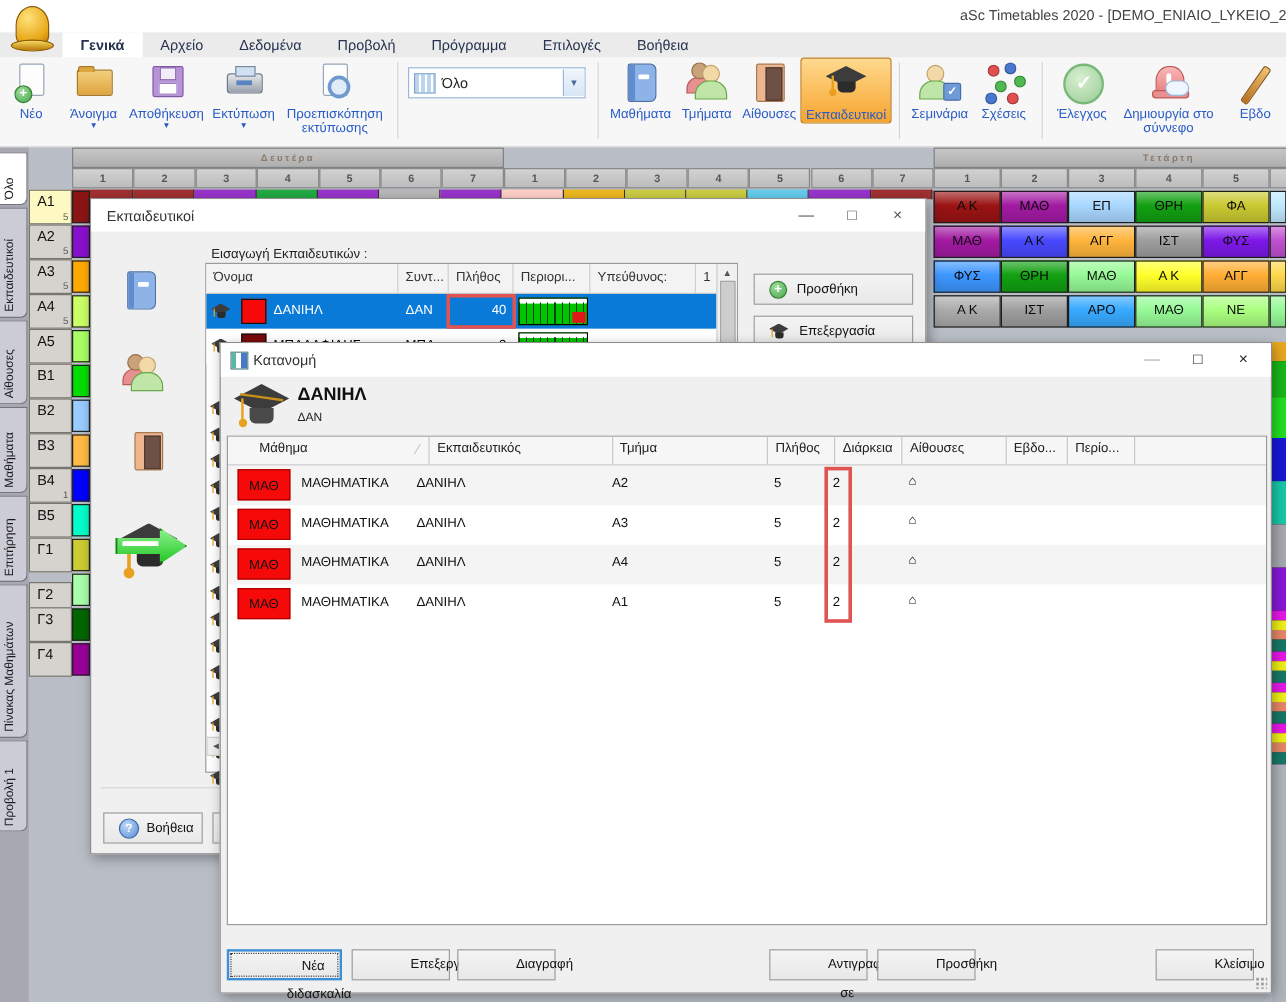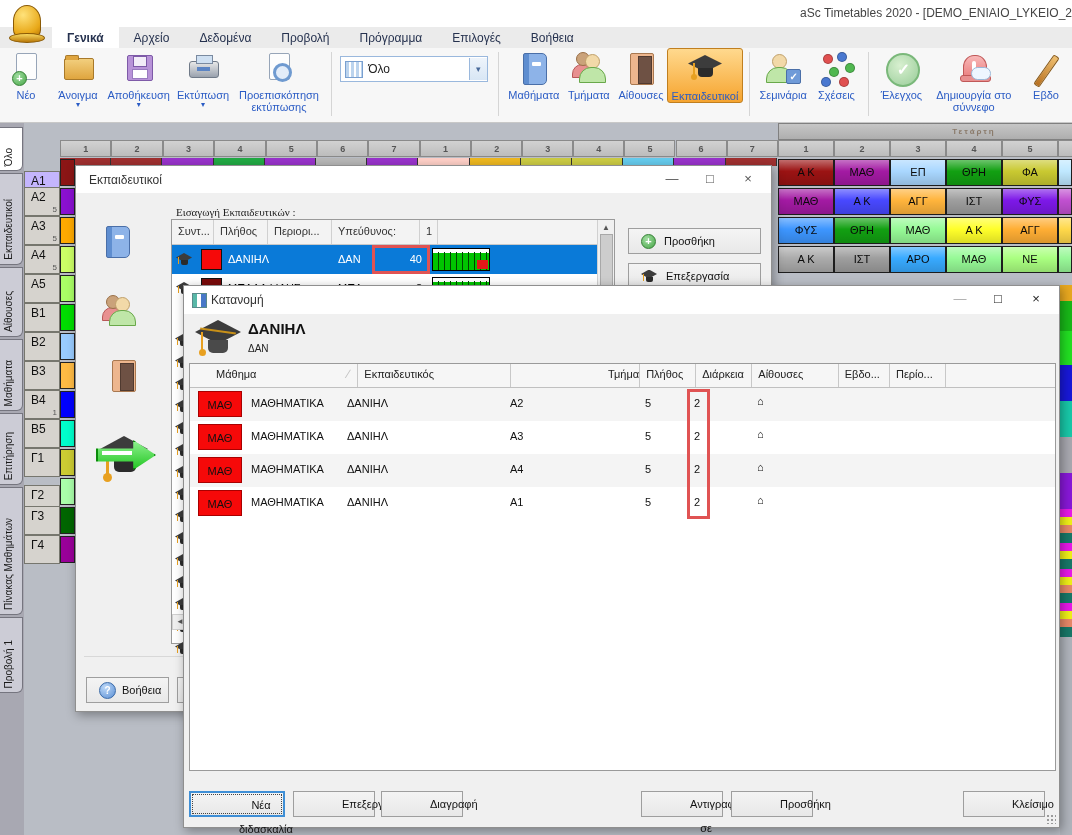--- a/index.html
+++ b/index.html
@@ -67,21 +67,21 @@
   #workspace{left:0;top:123px;width:1072px;height:712px;background:#b9bdc5;}
   
   .vtab{left:0;width:23px;background:#ccccd6;border:1px solid #75757f;border-left:none;box-sizing:border-box;border-radius:0 0 6px 0;}
   .vtab span{position:absolute;left:3px;bottom:4px;writing-mode:vertical-rl;transform:rotate(180deg);font-size:10px;color:#1a1a1a;white-space:nowrap;}
   .vtab.active{background:#fff;z-index:2;}
   
   #grid{left:24px;top:123px;width:1048px;height:712px;}
   .dayhdr{top:0;height:17px;background:linear-gradient(#c6c6c6,#aeaeae);border:1px solid #808080;box-sizing:border-box;color:#8a7a6a;font-size:8px;font-weight:bold;letter-spacing:2px;text-align:center;line-height:16px;}
   .numcell{top:17px;height:17px;background:linear-gradient(#d2d2d2,#bcbcbc);border:1px solid #8a8a8a;box-sizing:border-box;color:#555;font-size:9px;font-weight:bold;text-align:center;line-height:16px;}
   .rowlabel{left:0;width:36px;height:29px;background:#d6d3ce;border:1px solid #76766e;box-sizing:border-box;font-size:12px;color:#111;padding:2px 0 0 6px;}
-  .rowlabel.hl{background:#c4b5fd;margin-top:13px;}
+  .rowlabel.hl{background:#fef9c3;}
   .rowlabel .bdg{position:absolute;right:2px;bottom:1px;font-size:8px;color:#555;}
   .sliver{left:36px;width:15px;height:27px;border:1px solid #222;box-sizing:border-box;}
   .tcell{height:27px;border:1px solid #1d1d1d;box-sizing:border-box;font-size:11px;color:#0a0a0a;text-align:center;line-height:25px;background-image:linear-gradient(rgba(255,255,255,.38),rgba(255,255,255,0) 45%,rgba(0,0,0,.14));}
   .stripseg{top:35px;height:8px;border-right:1px solid #333;box-sizing:border-box;}
   
   .dlg{background:#f0f0f0;border:1px solid #8f8f8f;box-shadow:2px 3px 10px rgba(0,0,0,.35);box-sizing:border-box;}
   .dtitle{left:0;top:0;right:0;height:27px;background:#fff;}
   .dtitle .txt{position:absolute;left:13px;top:7px;font-size:12px;color:#333;}
   .wbtns{position:absolute;right:4px;top:0;height:27px;display:flex;}
   .wbtn{width:38px;text-align:center;font-size:13px;color:#555;line-height:26px;}
@@ -280,20 +280,21 @@
       <span>Επιτήρηση</span>
     </div>
     <div class="vtab" style="position: absolute; top: 364px; height: 128px;">
       <span>Πίνακας Μαθημάτων</span>
     </div>
     <div class="vtab" style="position: absolute; top: 494px; height: 76px;">
       <span>Προβολή 1</span>
     </div>
   </div>
 <div class="abs" id="grid">
+    <div class="abs dayhdr" style="left: 36px; width: 360px;">Δευτέρα</div>
     <div class="abs numcell" style="left: 36px; width: 51.4px;">1</div>
     <div class="abs numcell" style="left: 87.4px; width: 51.4px;">2</div>
     <div class="abs numcell" style="left: 138.8px; width: 51.4px;">3</div>
     <div class="abs numcell" style="left: 190.2px; width: 51.4px;">4</div>
     <div class="abs numcell" style="left: 241.6px; width: 51.4px;">5</div>
     <div class="abs numcell" style="left: 293px; width: 51.4px;">6</div>
     <div class="abs numcell" style="left: 344.4px; width: 51.4px;">7</div>
     <div class="abs numcell" style="left: 396px; width: 51.1px;">1</div>
     <div class="abs numcell" style="left: 447.1px; width: 51.1px;">2</div>
     <div class="abs numcell" style="left: 498.2px; width: 51.1px;">3</div>
@@ -401,38 +402,39 @@
 
 <div class="abs dlg" id="dlgTeachers">
   <div class="dtitle">
     <span class="txt">Εκπαιδευτικοί</span>
     <span class="wbtns">
       <span class="wbtn">—</span>
       <span class="wbtn">□</span>
       <span class="wbtn">×</span>
     </span>
   </div>
-  <div class="abs fieldlbl" style="left:100px;top:40px;font-family:Liberation Serif, serif;">Εισαγωγή Εκπαιδευτικών :</div>
+  <div class="abs fieldlbl" style="left:100px;top:40px;">Εισαγωγή Εκπαιδευτικών :</div>
 
   <div class="bigic" style="left:22px;top:58px;"><span class="ic" style="transform:scale(1.5);transform-origin:0 0;"><i class="book"></i></span></div>
   <div class="bigic" style="left:24px;top:128px;"><span class="ic" style="transform:scale(1.4);transform-origin:0 0;"><i class="torso2"></i><i class="head2"></i><i class="head"></i><i class="torso"></i></span></div>
   <div class="bigic" style="left:28px;top:192px;"><span class="ic" style="transform:scale(1.4);transform-origin:0 0;"><i class="door"></i></span></div>
   <div class="bigic" style="left:18px;top:262px;">
     <span class="ic" style="width:64px;height:66px;">
       <i class="capboard" style="left:6px;top:8px;width:48px;height:26px;"></i>
       <i style="left:20px;top:30px;width:22px;height:14px;background:#2b2b2b;border-radius:0 0 5px 5px;"></i>
       <i style="left:12px;top:28px;width:3px;height:18px;background:#e8a020;"></i>
       <i style="left:9px;top:45px;width:9px;height:9px;background:#e8a020;border-radius:50%;"></i>
       <i style="left:2px;top:12px;width:56px;height:26px;background:linear-gradient(#8af08a,#28c828);border:2px solid #0a8a0a;clip-path:polygon(0 28%,62% 28%,62% 0,100% 50%,62% 100%,62% 72%,0 72%);"></i>
       <i style="left:8px;top:23px;width:30px;height:4px;background:#fff;"></i>
     </span>
   </div>
 
   <div class="abs" id="tTable" style="height:423px;">
     <div class="thdr" id="tHead">
+        <div class="c" style="width: 160px;">Όνομα</div>
         <div class="c" style="width: 42px;">Συντ...</div>
         <div class="c" style="width: 54px;">Πλήθος</div>
         <div class="c" style="width: 64px;">Περιορι...</div>
         <div class="c" style="width: 88px;">Υπεύθυνος:</div>
         <div class="c" style="width: 18px;">1</div>
       </div>
     <div id="tRows">
         <div class="trow sel" style="width: 426px;">
           <span class="scap" style="position: absolute; left: 4px; top: 7px;">
             <i class="b1"></i>
@@ -592,21 +594,21 @@
       <i style="left:6px;top:12px;width:36px;height:2px;background:#c89018;transform:rotate(8deg);"></i>
     </span>
   </div>
   <div class="abs" style="left:64px;top:34px;font-size:15px;font-weight:bold;color:#111;">ΔΑΝΙΗΛ</div>
   <div class="abs" style="left:64px;top:57px;font-size:10px;color:#222;">ΔΑΝ</div>
 
   <div class="abs" id="distPanel">
     <div class="dhdr" id="dHead">
         <div class="c" style="width: 151px; margin-left: 20px;">Μάθημα<span class="sorttri" style="position: absolute; right: 8px; top: 3px;"> ∕</span></div>
         <div class="c" style="width: 155px;">Εκπαιδευτικός</div>
-        <div class="c" style="width: 132px; text-align: right;">Τμήμα</div>
+        <div class="c" style="width: 132px;">Τμήμα</div>
         <div class="c" style="width: 57px;">Πλήθος</div>
         <div class="c" style="width: 57px;">Διάρκεια</div>
         <div class="c" style="width: 88px;">Αίθουσες</div>
         <div class="c" style="width: 52px;">Εβδο...</div>
         <div class="c" style="width: 57px;">Περίο...</div>
         <div class="c" style="width: 111px; border-right: none;"></div>
       </div>
     <div id="dRows">
         <div class="drow">
           <span class="badge" style="background: rgb(246, 9, 9);">ΜΑΘ</span>

